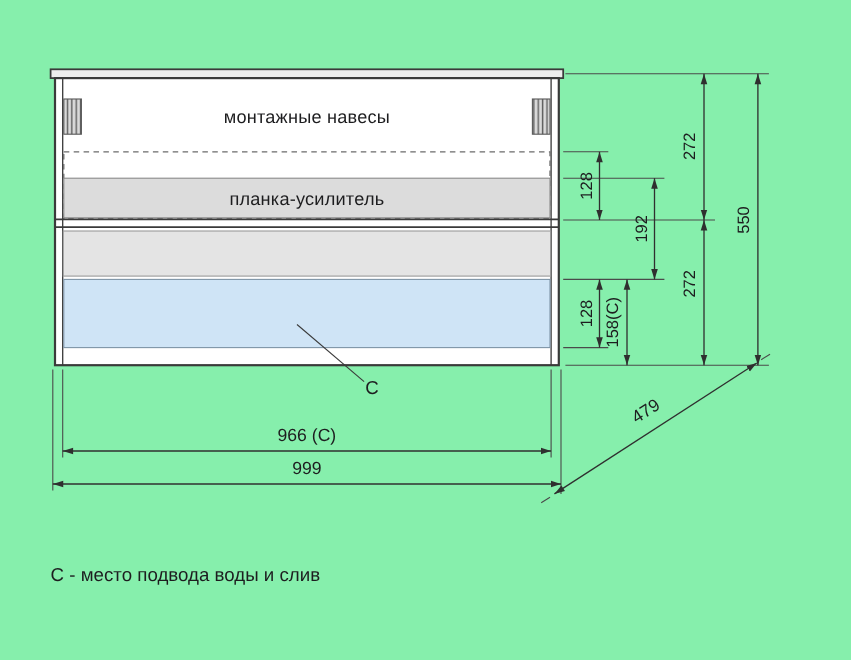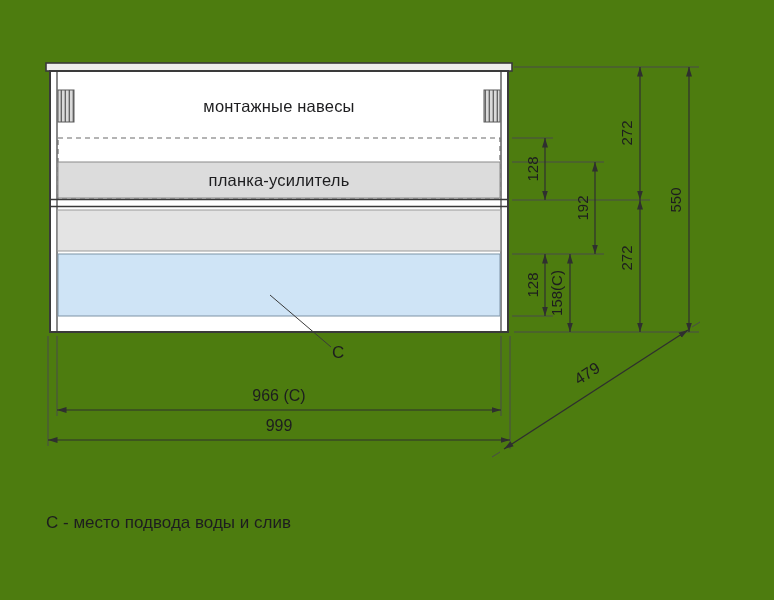--- a/index.html
+++ b/index.html
@@ -1,16 +1,16 @@
 <!DOCTYPE html>
 <html><head>
 <meta charset="utf-8">
 <style>
   html,body{margin:0;padding:0;background:#ffffff;}
-  .stage{position:relative;width:774px;height:600px;background:#4d7c0f;overflow:hidden;}
+  .stage{position:relative;width:774px;height:600px;background:#86efac;overflow:hidden;}
   svg{display:block;}
   svg text{font-family:"Liberation Sans","DejaVu Sans",sans-serif;fill:#1d1d1f;}
   .label{font-size:16.5px;letter-spacing:.2px;}
   .c-label{font-size:17px;}
   .dim-text{font-size:15px;}
   .num-text{font-size:16px;}
   .footer-text{font-size:17px;}
   .panel{fill:#ededed;stroke:#3a3a3a;stroke-width:1.6;}
   .bodyrect{fill:#ffffff;stroke:#3a3a3a;stroke-width:2;}
   .wall{stroke:#3a3a3a;stroke-width:1.2;}

